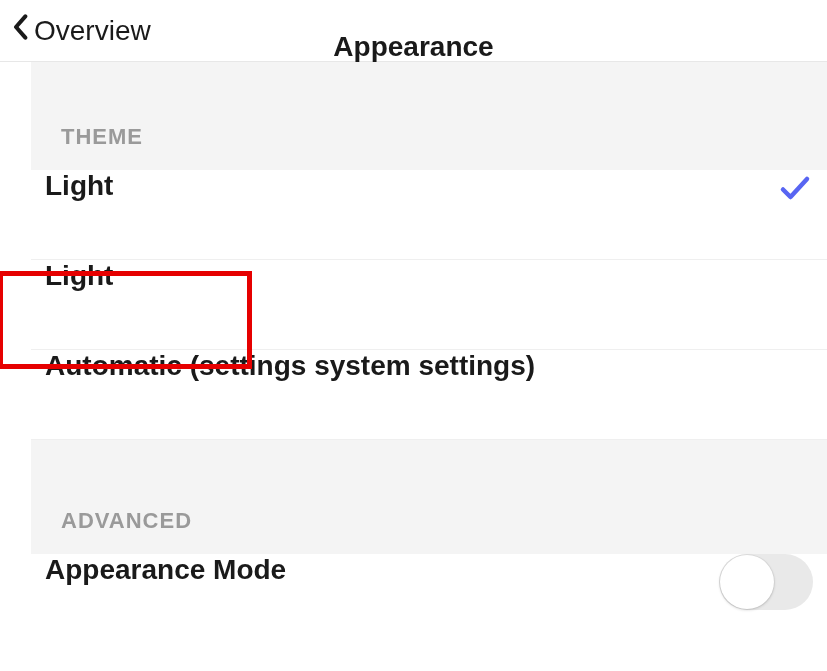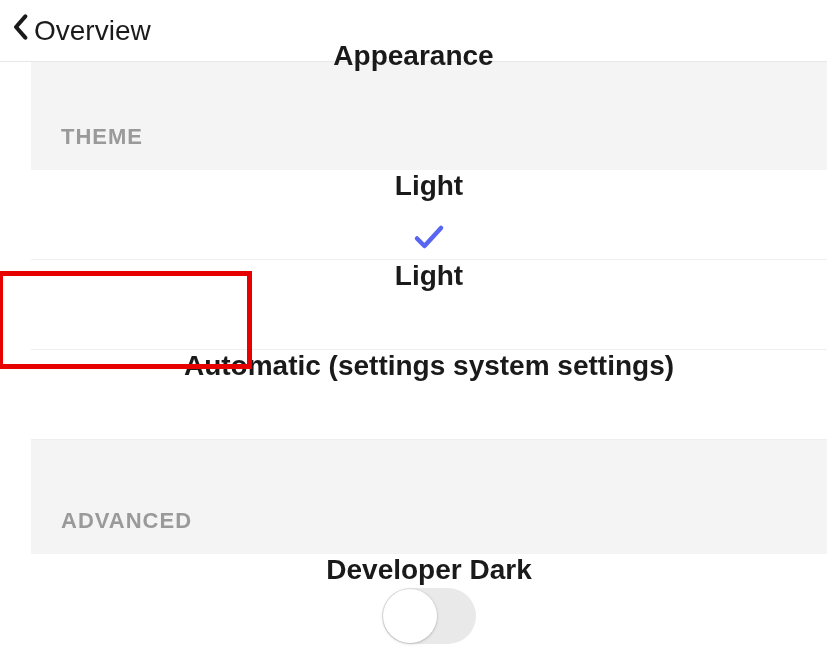--- a/index.html
+++ b/index.html
@@ -5,22 +5,23 @@
     * { margin: 0; padding: 0; box-sizing: border-box; }
     body {
       font-family: -apple-system, BlinkMacSystemFont, "Segoe UI", Helvetica, Arial, sans-serif;
       background: #ffffff;
       width: 827px;
       height: 671px;
       overflow: hidden;
     }
     .header {
       display: flex;
+      align-items: center;
       height: 62px;
-      padding: 8px 12px;
+      padding: 16px 12px;
       background: #ffffff;
       border-bottom: 1px solid #e7e7e7;
       position: relative;
     }
     .back-button {
       display: flex;
       align-items: center;
       gap: 6px;
       cursor: pointer;
       color: #1a1a1a;
@@ -50,28 +51,26 @@
       font-weight: 700;
       letter-spacing: 1px;
       color: #9a9a9a;
       text-transform: uppercase;
     }
     .section-header.advanced {
       padding-top: 68px;
     }
     .row {
       display: flex;
-      align-items: center;
       justify-content: space-between;
       min-height: 90px;
       padding: 0 14px;
       background: #ffffff;
       border-bottom: 1px solid #efefef;
       cursor: pointer;
-      flex-direction: column;
     }
     .row:last-of-type {
       border-bottom: 1px solid #e7e7e7;
     }
     .row-label {
       font-size: 28px;
       font-weight: 700;
       color: #1a1a1a;
     }
     .check-icon svg {
@@ -134,21 +133,21 @@
     <span class="row-label">Light</span>
   </div>
 
   <div class="row">
     <span class="row-label">Automatic (settings system settings)</span>
   </div>
 
   <div class="section-header advanced">ADVANCED</div>
 
   <div class="row" style="border-bottom:none;">
-    <span class="row-label">Developer Dark</span>
+    <span class="row-label">Appearance Mode</span>
     <div class="toggle">
       <div class="toggle-thumb"></div>
     </div>
   </div>
 
 </div>
 
 <div class="annotation-box" style="left:-2px; top:271px; width:254px; height:98px;"></div>
 
 </body></html>

